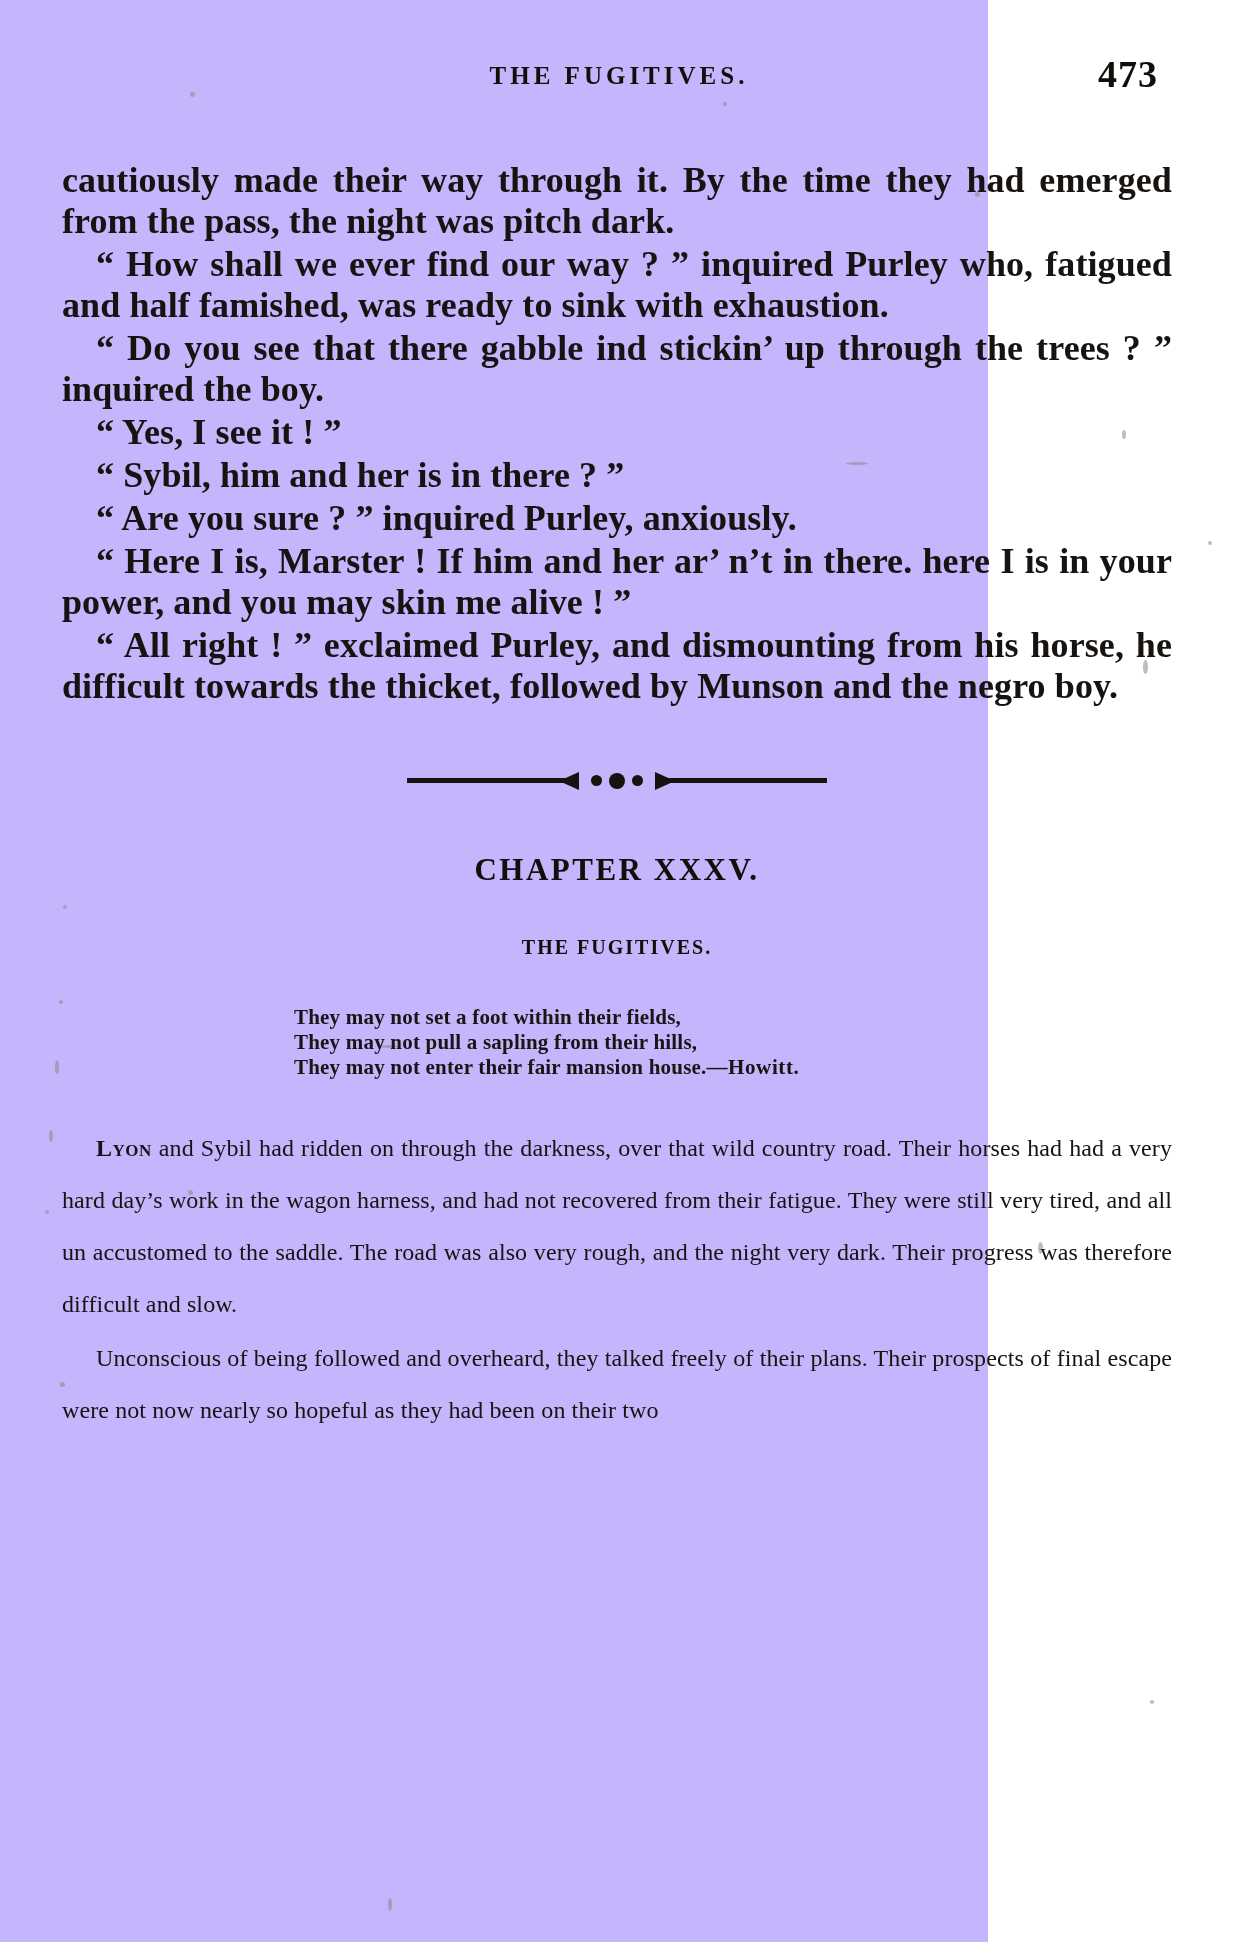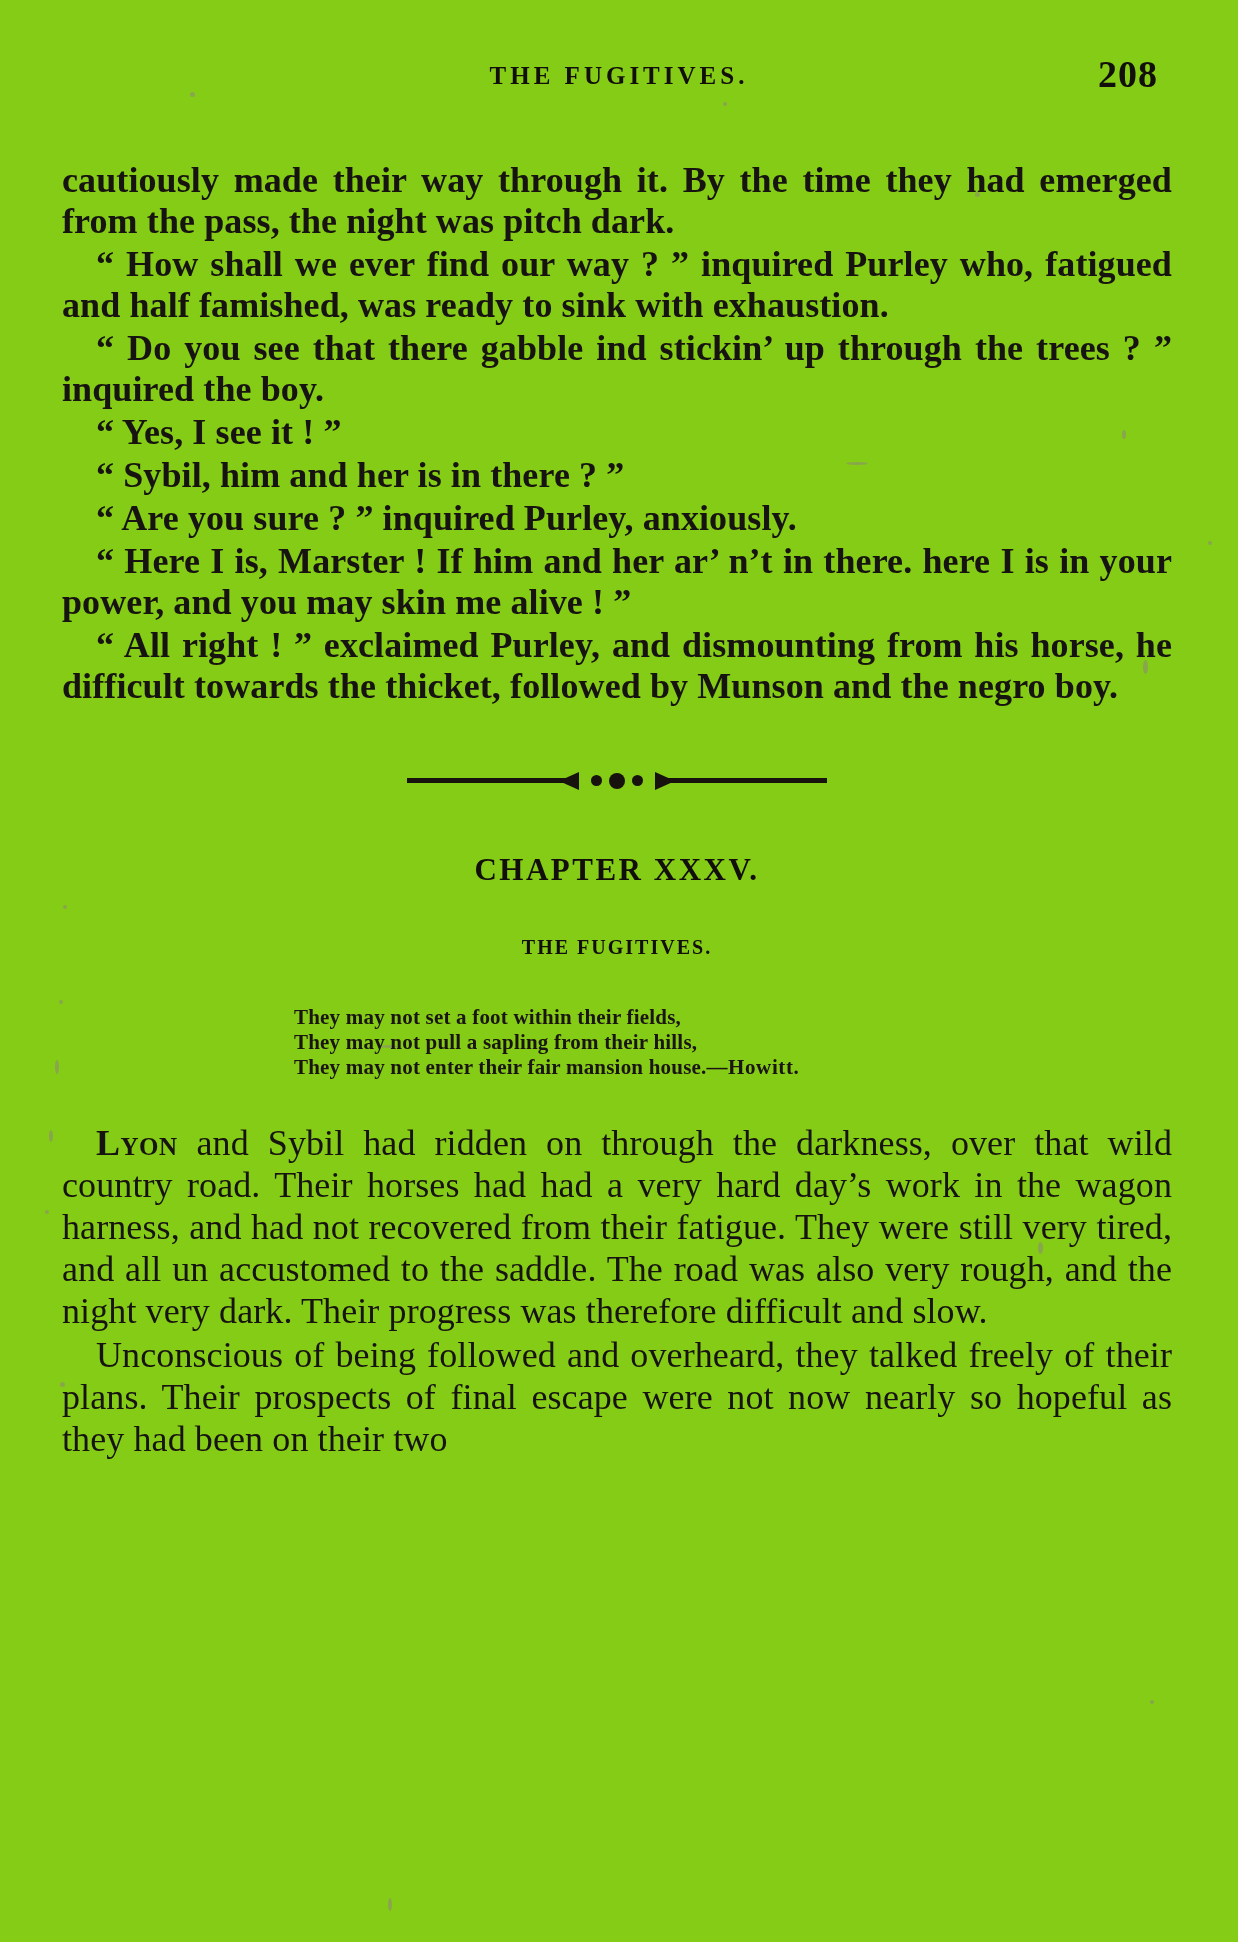--- a/index.html
+++ b/index.html
@@ -11,23 +11,23 @@
     width: 1238px;
     height: 1942px;
     position: relative;
     font-family: "Liberation Serif", serif;
     color: #191410;
     overflow: hidden;
   }
   .page {
     position: absolute;
     left: 0; top: 0;
-    width: 1238px;
+    width: 988px;
     height: 1942px;
-    background: #84cc16;
+    background: #c4b5fd;
   }
   
   .speck {
     position: absolute;
     background: #8e867c;
     border-radius: 50%;
     opacity: .55;
   }
   .header {
     position: absolute;
@@ -150,22 +150,22 @@
   .after-epigraph {
     margin-top: 42px;
   }
   .smallcaps {
     font-variant: small-caps;
     font-weight: bold;
     letter-spacing: .5px;
   }
   .lower-body p.para {
     font-weight: 500;
-    font-size: 36px;
-    line-height: 42px;
+    font-size: 24px;
+    line-height: 52px;
   }
   .heavy {
     font-weight: 700;
   }
 </style>
 </head>
 <body>
 
 <div class="page">
 
@@ -183,21 +183,21 @@
   <div class="speck" style="left:45px;top:1210px;width:4px;height:4px;"></div>
   <div class="speck" style="left:188px;top:1190px;width:5px;height:5px;"></div>
   <div class="speck" style="left:1038px;top:1242px;width:5px;height:12px;"></div>
   <div class="speck" style="left:60px;top:1382px;width:5px;height:5px;"></div>
   <div class="speck" style="left:380px;top:1045px;width:18px;height:3px;"></div>
   <div class="speck" style="left:388px;top:1898px;width:4px;height:13px;"></div>
   <div class="speck" style="left:1150px;top:1700px;width:4px;height:4px;"></div>
 
   <div class="header">
     <div class="running-title">THE FUGITIVES.</div>
-    <div class="folio">208</div>
+    <div class="folio">473</div>
   </div>
 
   <div class="body-col">
 
     <p class="para first">cautiously made their way through it.  By the time they had emerged from the pass, the night was pitch dark.</p>
     <p class="para">“ How shall we ever find our way ? ” inquired Purley who, fatigued and half famished, was ready to sink with exhaustion.</p>
     <p class="para">“ Do you see that there gabble ind stickin’ up through the trees ? ” inquired the boy.</p>
     <p class="para">“ Yes, I see it ! ”</p>
     <p class="para">“ Sybil, him and her is in there ? ”</p>
     <p class="para">“ Are you sure ? ” inquired Purley, anxiously.</p>

